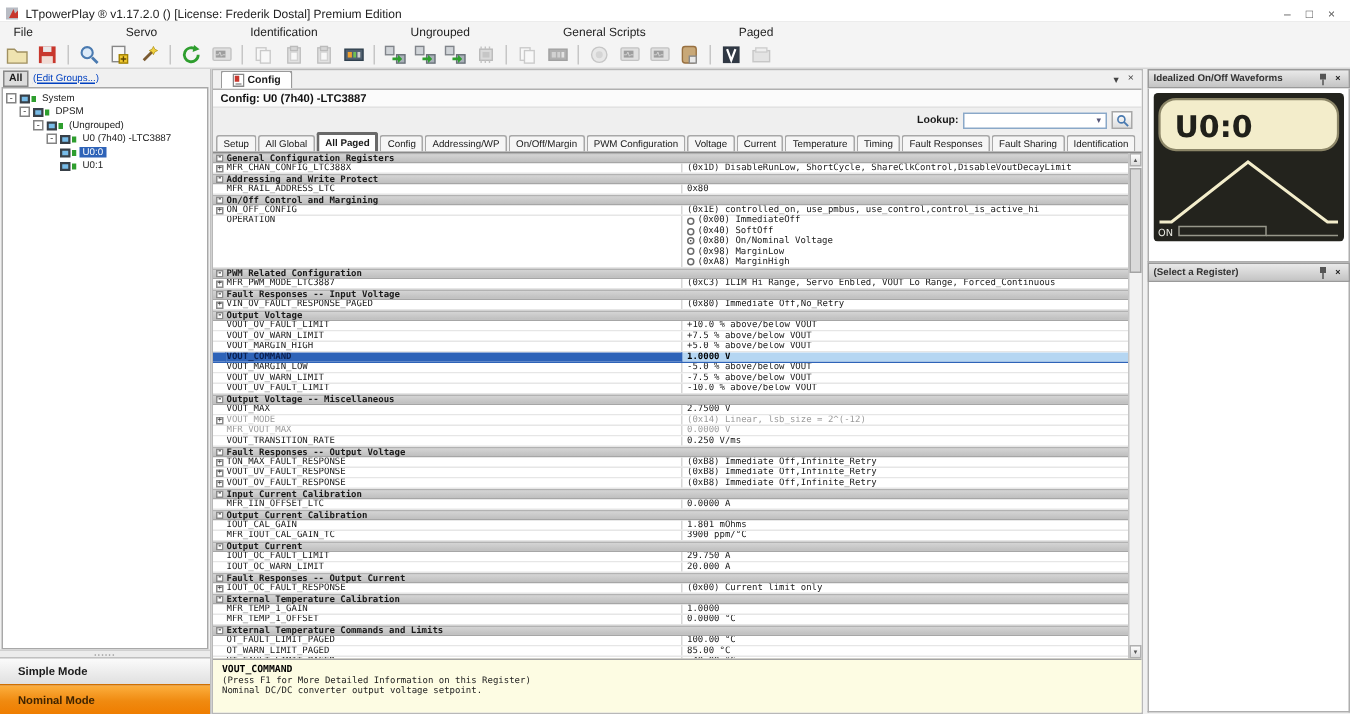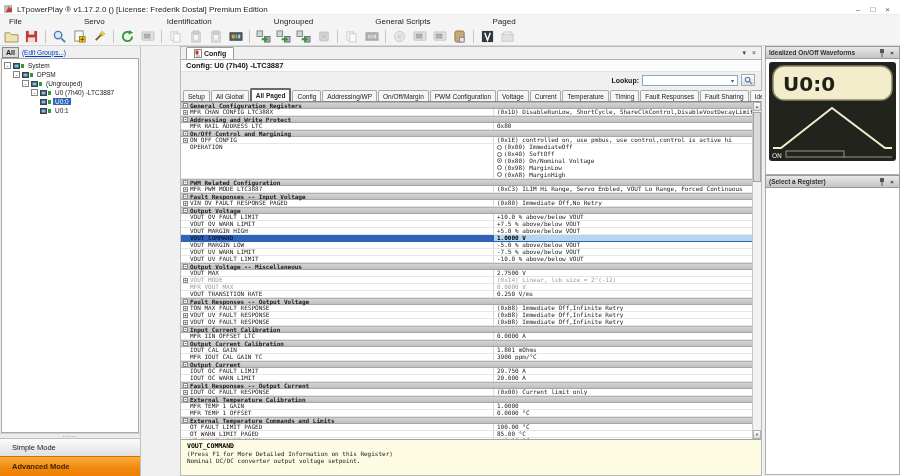--- a/index.html
+++ b/index.html
@@ -32,25 +32,25 @@
   .groups-bar { height:12px; display:flex; align-items:center; gap:3px; padding:1px 2px; }
   .all-tab { border:1px solid #888; background:#dcdcdc; font-weight:bold; font-size:7px; padding:0 3px; line-height:9px; }
   .edit-link { color:#0040c0; text-decoration:underline; font-size:6.5px; }
   .tree { flex:1; background:#fff; border:1px solid #a8a8a8; margin:0 1px; overflow:hidden; padding-top:2px; }
   .tnode { display:flex; align-items:center; height:9px; font-size:6.5px; white-space:nowrap; }
   .expbox { width:7px; height:7px; border:1px solid #848484; background:#fff; font-size:6px; line-height:5px; text-align:center; color:#333; margin-right:2px; flex:none; font-family:"DejaVu Sans Mono",monospace; }
   .chipico { margin-right:2px; flex:none; display:flex; }
   .tlabel { padding:0 2px; }
   .tlabel.selected { background:#2e63b8; color:#fff; }
   .hsplit { height:5px; background:#ececec; border-top:1px solid #d0d0d0; display:flex; align-items:center; justify-content:center; color:#9a9a9a; font-size:4px; letter-spacing:1px; }
-  .mode-btn { height:18px; display:flex; align-items:center; padding-left:12px; font-size:7.5px; border-top:1px solid #c0c0c0; background:linear-gradient(#fbfbfb,#e0e0e0); }
+  .mode-btn { height:18px; display:flex; align-items:center; padding-left:12px; font-size:7.5px; border-top:1px solid #c0c0c0; background:linear-gradient(#fbfbfb,#e0e0e0);font-weight:bold; }
   .mode-btn.advanced { height:20px; background:linear-gradient(#fcaf3e 0%,#f08a10 55%,#ef7d00 100%); font-weight:bold; color:#402400; border-top:1px solid #d07000; }
 
   
-  .center { flex:1; display:flex; flex-direction:column; background:#fff; border:1px solid #b8b8b8; min-width:0;margin-left:39px; }
+  .center { flex:1; display:flex; flex-direction:column; background:#fff; border:1px solid #b8b8b8; min-width:0; }
   .tabstrip { height:13px; background:#f0f0f0; display:flex; align-items:flex-end; padding-left:5px; border-bottom:1px solid #b0b0b0; }
   .tab { background:#fff; border:1px solid #9a9a9a; border-bottom:none; height:12px; display:flex; align-items:center; gap:2px; font-size:7px; font-weight:bold; padding:0 7px; border-radius:2px 2px 0 0; }
   .tabstrip-right { margin-left:auto; display:flex; gap:6px; font-size:7px; color:#444; padding:0 5px 2px 0; }
   .cfg-header { height:11px; font-size:7.5px; font-weight:bold; color:#101010; padding:1px 5px; background:#fbfbfb; }
   .lookup-row { height:17px; background:#efefef; border-top:1px solid #e2e2e2; display:flex; align-items:center; justify-content:flex-end; gap:3px; padding-right:6px; }
   .lookup-label { font-size:7px; font-weight:bold; }
   .lookup-box { width:96px; height:11px; background:#fff; border:1px solid #8aa8c8; display:flex; align-items:center; font-size:6px; color:#666; }
   .lookup-box .val { flex:1; padding-left:2px; }
   .lookup-box .arrow { width:9px; text-align:center; color:#557; font-size:6px; }
   .lookup-search { width:14px; height:12px; border:1px solid #a8a8a8; background:linear-gradient(#fefefe,#dedede); display:flex; align-items:center; justify-content:center; }
@@ -355,21 +355,21 @@
                 <rect x="0" y="1" width="7" height="6" fill="#384048"></rect>
                 <rect x="1.5" y="2.5" width="4" height="3" fill="#78bce8"></rect>
                 <rect x="8" y="2" width="3" height="4" fill="#2e9e2e"></rect>
               </svg>
             </span>
             <span class="tlabel">U0:1</span>
           </div>
         </div>
       <div class="hsplit">••••••</div>
       <div class="mode-btn">Simple Mode</div>
-      <div class="mode-btn advanced">Advanced Mode</div>
+      <div class="mode-btn advanced">Nominal Mode</div>
     </div>
 
     <div class="center">
       <div class="tabstrip">
         <span class="tab">
           <span style="display:flex;">
             <svg width="8" height="9" viewBox="0 0 8 9">
                 <rect x="0.5" y="0.5" width="7" height="8" fill="#fff" stroke="#888"></rect>
                 <rect x="1.5" y="1.5" width="3" height="4" fill="#c8372d"></rect>
                 <line x1="2" y1="7" x2="6" y2="7" stroke="#999"></line>

